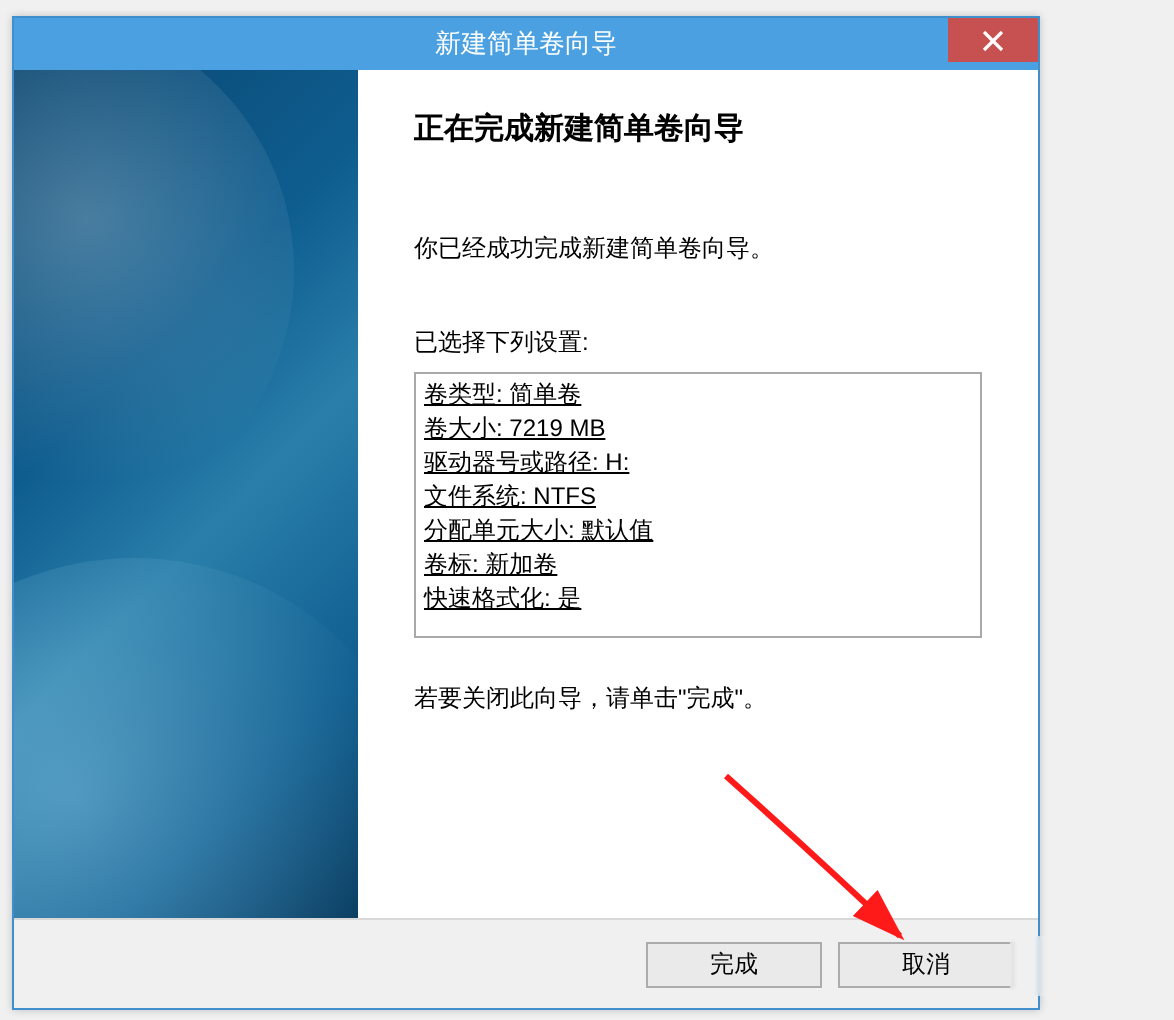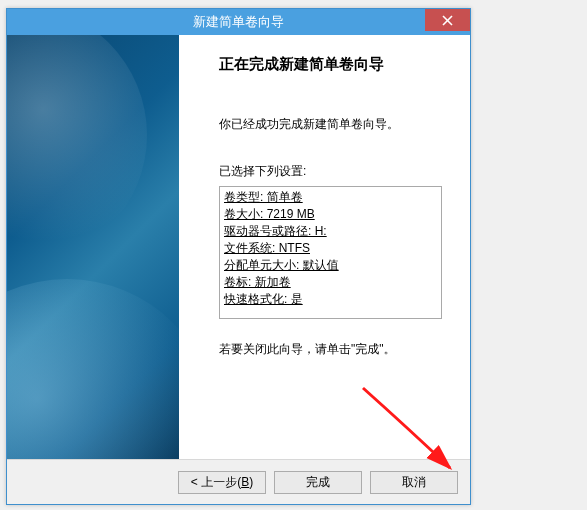--- a/index.html
+++ b/index.html
@@ -9,21 +9,21 @@
     background: #f0f0f0;
     width: 587px;
     height: 510px;
     overflow: hidden;
     position: relative;
   }
   .window {
     position: absolute;
     left: 6px;
     top: 8px;
-    width: 465px;
+    width: 514px;
     height: 497px;
     border: 1px solid #3f8fcd;
     background: #fff;
     box-shadow: 0 0 4px rgba(0,0,0,0.2);
   }
   .titlebar {
     height: 26px;
     background: #4aa0e0;
     color: #fff;
     display: flex;
@@ -44,21 +44,20 @@
     align-items: center;
     justify-content: center;
     font-size: 14px;
     line-height: 1;
   }
   .close-btn svg { width: 11px; height: 11px; stroke: #fff; stroke-width: 1.6; }
   .content {
     display: flex;
     height: 424px;
     background: #fff;
-    gap: 12px;
   }
   .sidebar {
     width: 172px;
     height: 100%;
     background: linear-gradient(135deg, #0a4670 0%, #0e5d8f 35%, #2a7faa 55%, #0e5d8f 80%, #073a5e 100%);
     position: relative;
     overflow: hidden;
   }
   .sidebar::before {
     content:"";
@@ -169,23 +168,20 @@
           <div class="settings-line">文件系统: NTFS</div>
           <div class="settings-line">分配单元大小: 默认值</div>
           <div class="settings-line">卷标: 新加卷</div>
           <div class="settings-line">快速格式化: 是</div>
         </div>
       <p class="close-hint">若要关闭此向导，请单击"完成"。</p>
     </div>
   </div>
 
   <div class="footer">
-    <button>
-      <span>&lt; 上一步(</span><span class="u">B</span><span>)</span>
-    </button>
     <button>完成</button>
     <button>取消</button>
   </div>
 
 </div>
 
 <svg class="arrow" width="130" height="110">
   <defs>
     <marker id="ah" markerWidth="10" markerHeight="10" refX="8" refY="3" orient="auto">
       <path d="M0,0 L9,3 L0,6 Z" fill="#ff1a1a"></path>

